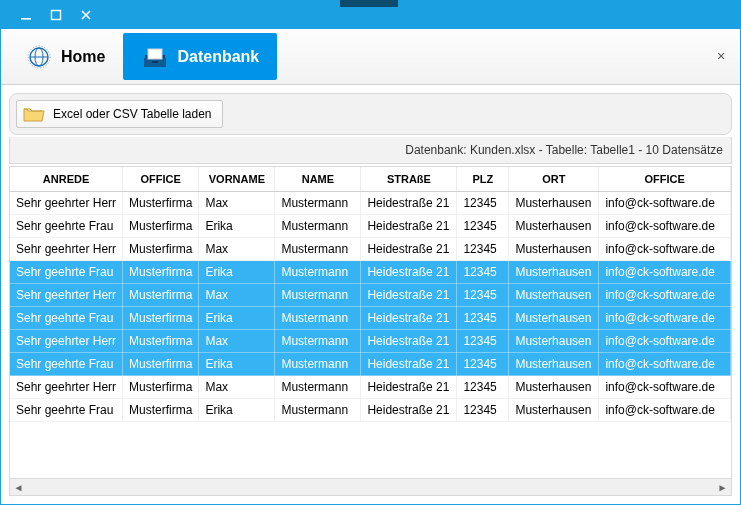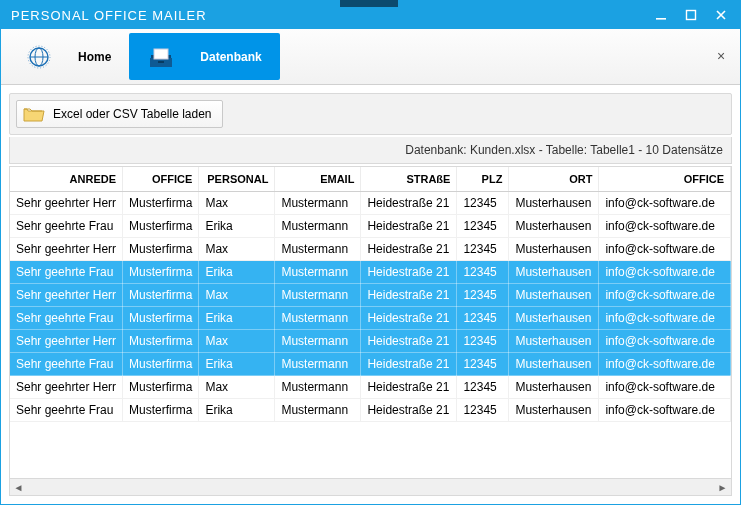--- a/index.html
+++ b/index.html
@@ -66,21 +66,21 @@
   gap: 8px;
   padding: 4px 18px;
   cursor: pointer;
   border-radius: 2px;
 }
 .ribbon-item.active {
   background: #0094e8;
   color: #fff;
 }
 .ribbon-item .ico { width: 28px; height: 28px; display:flex;align-items:center;justify-content:center; }
-.ribbon-item .lbl { font-size: 12px; font-weight: 600; margin-left: 17px; }
+.ribbon-item .lbl { font-size: 16px; font-weight: 600; }
 .ribbon-close {
   position: absolute;
   right: 10px;
   top: 18px;
   width: 18px; height: 18px;
   display:flex;align-items:center;justify-content:center;
   cursor: pointer;
   color: #555;
   font-size: 14px;
 }
@@ -88,21 +88,21 @@
 .content {
   flex: 1;
   display: flex;
   flex-direction: column;
   padding: 8px;
   overflow: hidden;
 }
 .toolbar-row {
   background: #f2f2f2;
   border: 1px solid #d9d9d9;
-  border-radius: 2px;
+  border-radius: 8px;
   padding: 6px;
   margin-bottom: 2px;
 }
 .load-btn {
   display: inline-flex;
   align-items: center;
   gap: 8px;
   background: linear-gradient(#fff,#f4f4f4);
   border: 1px solid #c9c9c9;
   border-radius: 2px;
@@ -129,21 +129,21 @@
   display: flex;
   flex-direction: column;
 }
 table {
   border-collapse: collapse;
   width: 100%;
   font-size: 12px;
 }
 thead th {
   background: #fff;
-  text-align: right;
+  text-align: center;
   font-weight: 700;
   font-size: 11px;
   padding: 6px 6px;
   border-right: 1px solid #ececec;
   border-bottom: 1px solid #d0d0d0;
   white-space: nowrap;
 }
 tbody td {
   padding: 4px 6px;
   border-right: 1px solid #f0f0f0;
@@ -171,21 +171,20 @@
   color:#666; cursor:pointer; font-size:10px;
 }
 .h-scrollbar .track { flex:1; height:100%; }
 </style>
 </head>
 <body>
 
 <div class="window">
   <div class="titlebar">
     <div class="notch"></div>
-    <span class="title">PERSONAL OFFICE MAILER</span>
     <div class="win-controls">
       <div class="win-btn">
         <svg width="12" height="12" viewBox="0 0 12 12">
             <rect x="1" y="9" width="10" height="1.6" fill="#fff"></rect>
           </svg>
       </div>
       <div class="win-btn">
         <svg width="12" height="12" viewBox="0 0 12 12">
             <rect x="1.5" y="1.5" width="9" height="9" fill="none" stroke="#fff" stroke-width="1.4"></rect>
           </svg>
@@ -252,22 +251,22 @@
               <col style="width:86px">
               <col style="width:96px">
               <col style="width:52px">
               <col style="width:90px">
               <col>
           </colgroup>
           <thead>
             <tr>
               <th>ANREDE</th>
               <th>OFFICE</th>
-              <th>PERSONAL</th>
-              <th>EMAIL</th>
+              <th>VORNAME</th>
+              <th>NAME</th>
               <th>STRAßE</th>
               <th>PLZ</th>
               <th>ORT</th>
               <th>OFFICE</th>
             </tr>
           </thead>
           <tbody id="tbody">
               <tr>
                 <td>Sehr geehrter Herr</td>
                 <td>Musterfirma</td>

